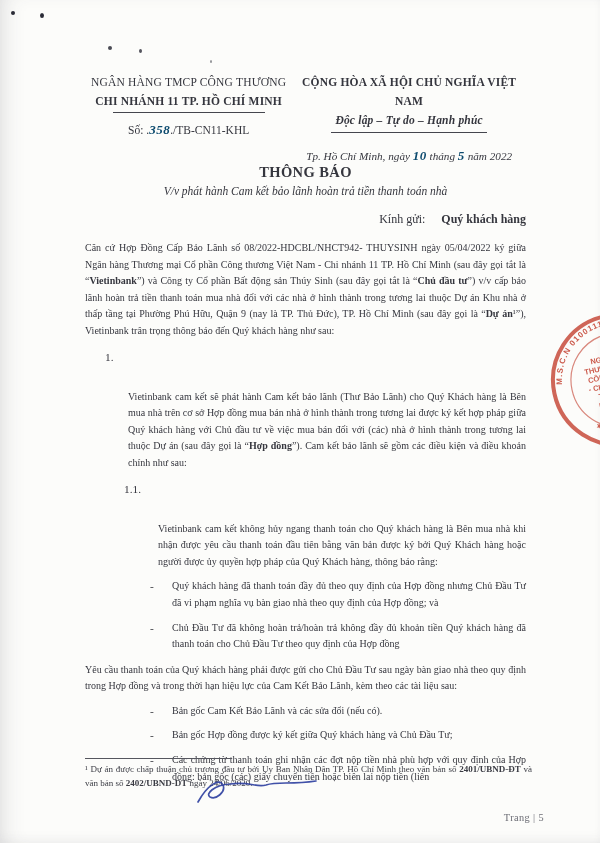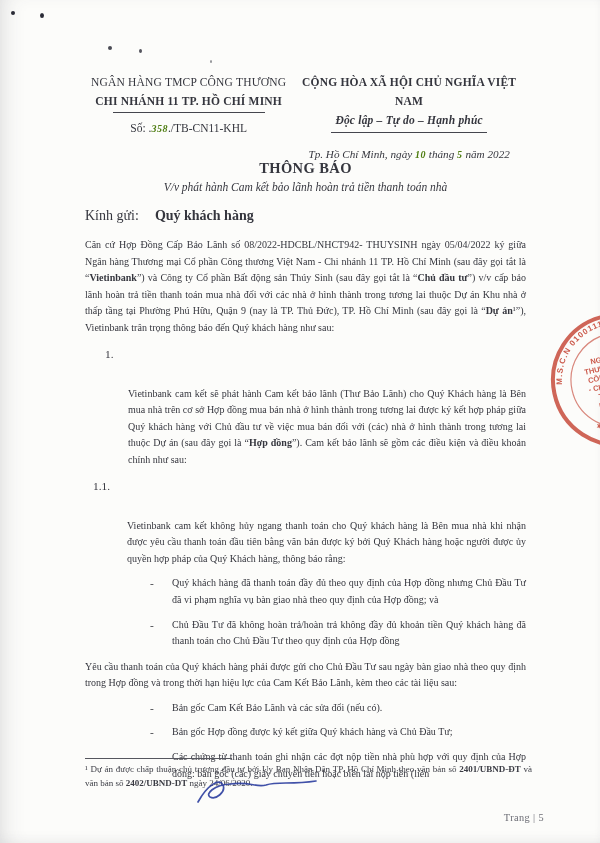--- a/index.html
+++ b/index.html
@@ -9,33 +9,33 @@
     box-shadow:inset 16px 0 24px -16px rgba(60,60,75,.20), inset -5px 0 12px -9px rgba(60,60,75,.08), inset 0 -10px 18px -14px rgba(60,60,75,.12);
   }
   .content{margin:0 74px 0 85px;}
   .header{display:flex;padding-top:73px;}
   .header-left{width:47%;text-align:center;}
   .header-right{width:53%;text-align:center;}
   .h-line{font-size:11.5px;line-height:19px;letter-spacing:.2px;}
   .b, .bold{font-weight:700;}
   .branch-underline{width:152px;border-bottom:1.2px solid #45464e;margin:1px auto 0;}
   .so-line{margin-top:9px;font-size:11.5px;}
-  .hand{color:#4d7c0f;font-style:italic;font-weight:600;font-size:10px;letter-spacing:.5px;}
+  .hand{color:#0c4a6e;font-style:italic;font-weight:600;font-size:13px;letter-spacing:.5px;}
   .motto{display:inline-block;border-bottom:1.2px solid #45464e;padding:0 4px 2px;font-style:italic;}
   .date-line{margin-top:15px;font-style:italic;font-size:11.2px;}
   .doc-title{text-align:center;font-weight:700;font-size:14.5px;letter-spacing:.4px;}
   .doc-subtitle{text-align:center;font-style:italic;font-size:11.5px;margin-top:4px;}
-  .salutation{text-align:left;margin-top:15px;font-size:14px;}
+  .salutation{text-align:right;margin-top:15px;font-size:12px;}
   .salutation .label{margin-right:16px;}
   .para,.num-body,.btext{font-size:10px;line-height:16.6px;text-align:justify;}
   .intro{margin-top:13px;}
   .num-item{display:flex;margin-top:9px;}
   .num{flex:0 0 auto;font-size:11.4px;line-height:16.6px;}
   .item-1 .num{margin-left:20px;width:23px;}
-  .item-11 .num{margin-left:8px;width:34px;}
+  .item-11 .num{margin-left:39px;width:34px;}
   .num-body{flex:1;margin-top:40px;}
   .bullet{display:flex;margin-top:8px;margin-left:65px;}
   .bullet .dash{flex:0 0 auto;width:22px;font-size:11.4px;line-height:16.6px;}
   .btext{flex:1;}
   .request{margin-top:9px;}
   .footnote-wrap{position:absolute;left:85px;right:68px;top:758px;}
   .footnote-sep{width:147px;border-top:1.1px solid #55565e;margin-bottom:4px;}
   .footnote{font-size:9px;line-height:13.5px;text-align:justify;color:#3b3c44;}
   .page-num{position:absolute;right:56px;bottom:20px;font-size:10.3px;color:#6c6d75;letter-spacing:.4px;}
   .signature{position:absolute;left:192px;top:776px;}

